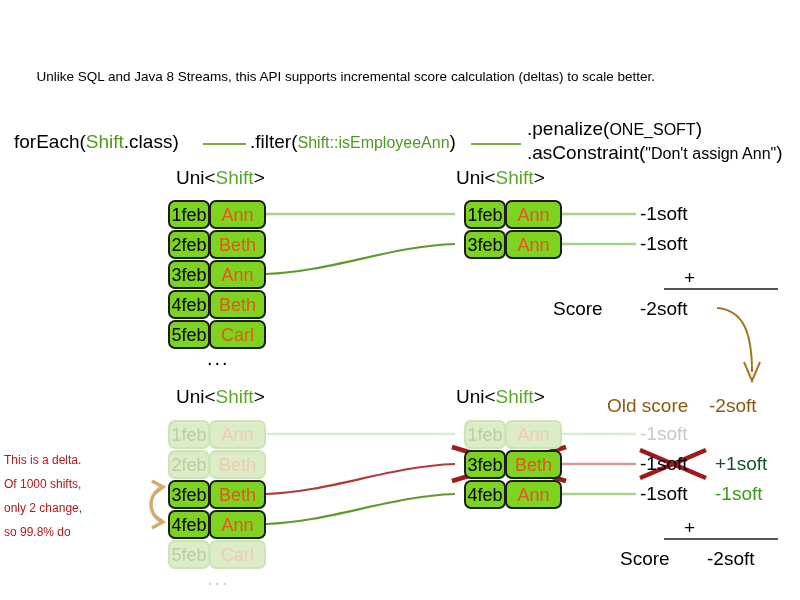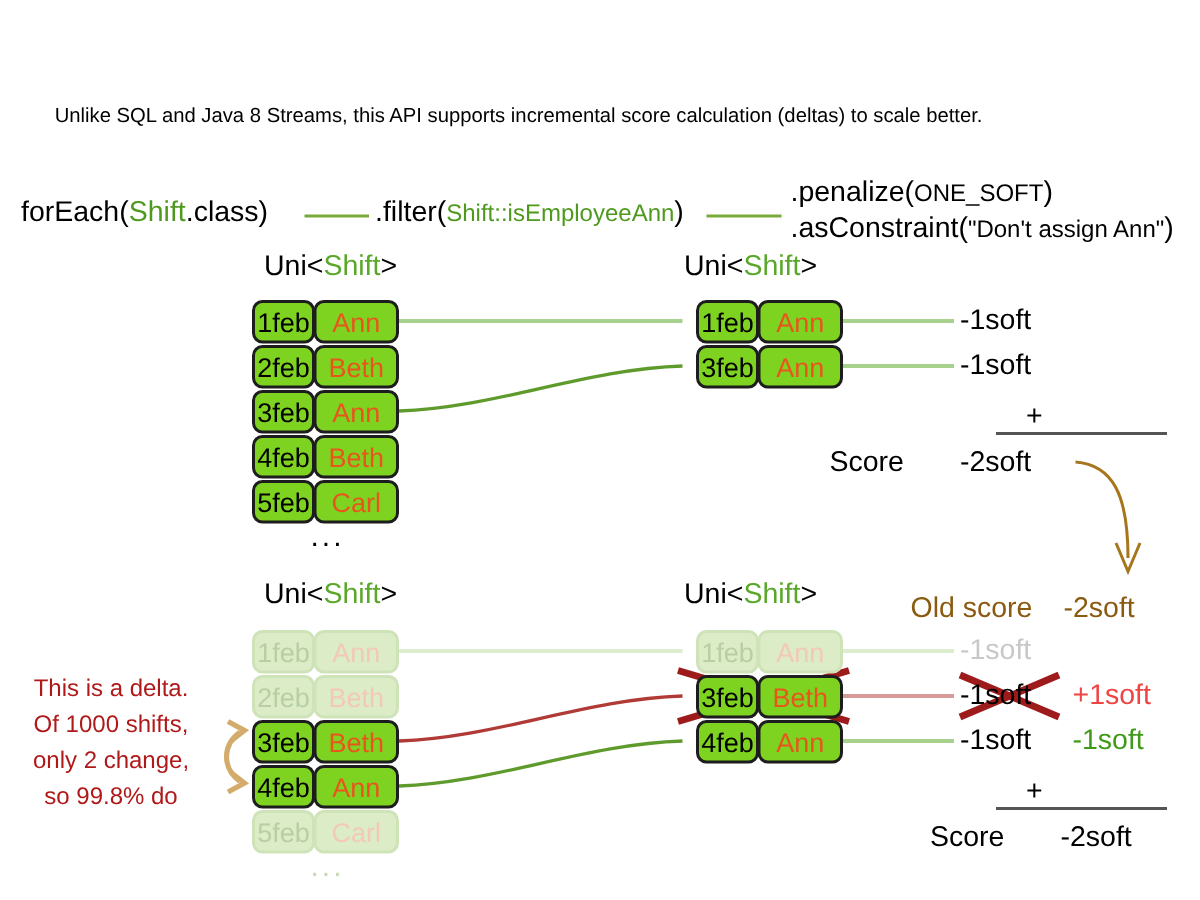--- a/index.html
+++ b/index.html
@@ -123,21 +123,21 @@
   }
   .dots.faded { color: #c6d9b2; }
 
   
   .soft {
     font-size: 19px;
     line-height: 22px;
     white-space: nowrap;
   }
   .soft.pale  { color: #c8c8c8; }
-  .soft.red   { color: #ef4444; }
+  .soft.red   { color: #14532d; }
   .soft.greenv{ color: #3f9a18; }
   .soft.brown { color: #8a5a10; }
 
   
   #wires {
     position: absolute;
     left: 0; top: 0;
     width: 800px; height: 600px;
     pointer-events: none;
   }
@@ -155,23 +155,23 @@
   }
   .sumrule {
     background: #555555;
     height: 2px;
   }
 
   
   #delta-note {
     left: 4px; top: 448px;
     width: 140px;
-    text-align: center;
+    text-align: left;
     color: #b01919;
-    font-size: 16px;
+    font-size: 12px;
     line-height: 24px;
   }
 </style>
 </head>
 <body>
 
 <div id="stage">
 
   <div class="abs" id="subtitle">Unlike SQL and Java 8 Streams, this API supports incremental score calculation (deltas) to scale better.</div>
 

